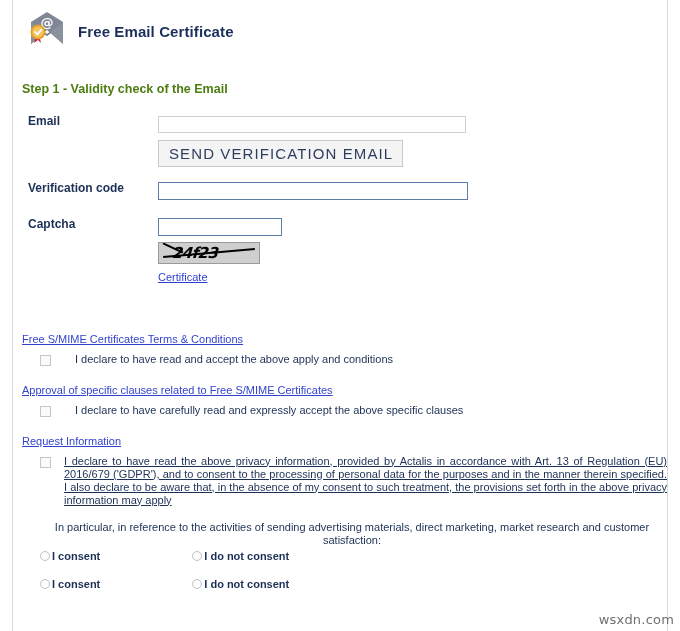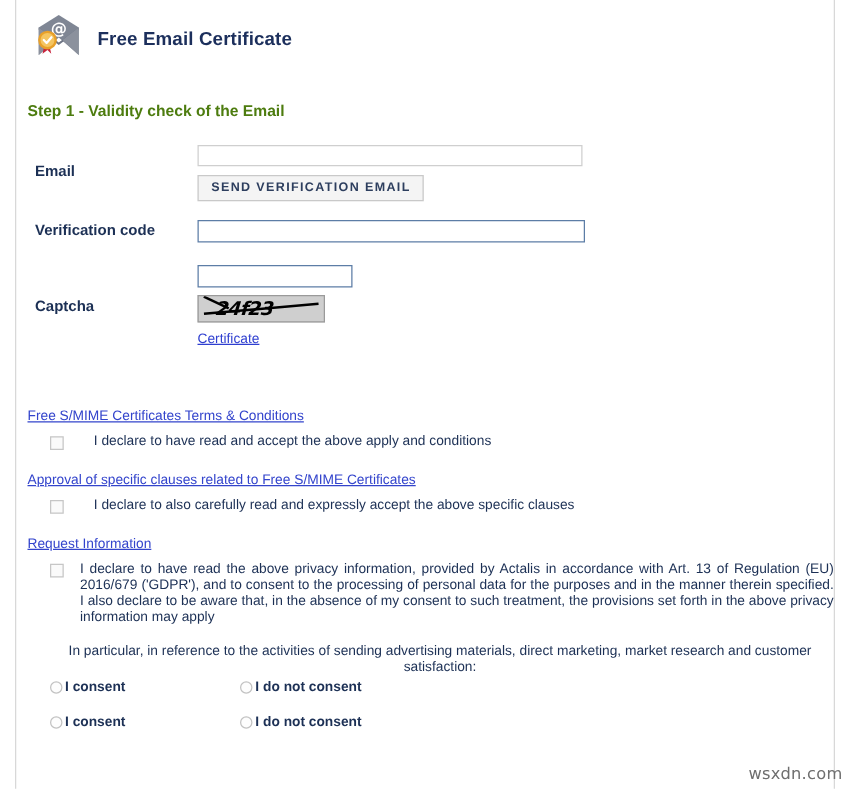--- a/index.html
+++ b/index.html
@@ -74,21 +74,21 @@
   .step-heading {
     font-size: 12.5px;
     font-weight: bold;
     color: #4d7c0f;
     padding-left: 9px;
   }
 
   
   .form-row {
     display: flex;
-    align-items: center;
+    align-items: flex-start;
   }
   .field-label {
     width: 145px;
     flex: 0 0 145px;
     padding-left: 15px;
     box-sizing: border-box;
     font-size: 12px;
     font-weight: bold;
     color: #1c3055;
   }
@@ -109,22 +109,22 @@
   input.txt.pale {
     border: 1px solid #cfcfcf;
   }
   input.txt.blue {
     border: 1px solid #5c7da6;
   }
 
   .btn {
     display: inline-block;
     font-family: "Liberation Sans", sans-serif;
-    font-size: 10px;
-    font-weight: bold;
+    font-size: 15px;
+    font-weight: normal;
     letter-spacing: 1.1px;
     color: #2d3e5e;
     background: #f4f4f4;
     border: 1px solid #c9c9c9;
     padding: 4px 9px 4px 10px;
     cursor: pointer;
   }
 
   .captcha-img {
     width: 100px;
@@ -200,20 +200,21 @@
     color: #1c3055;
     line-height: 13px;
   }
   .decl-text.indent {
     margin-left: 24px;
   }
   .decl-text.para {
     margin-left: 13px;
     text-align: justify;
     max-width: 613px;
+    text-decoration: underline;
   }
 
   
   .consent-intro {
     font-size: 11px;
     color: #1c3055;
     line-height: 13.5px;
     padding-left: 27px;
     max-width: 624px;
     text-align: center;
@@ -346,21 +347,21 @@
     </div>
 
     <div style="height:14px"></div>
 
     <div style="padding-left:9px;">
       <a class="doclink">Approval of specific clauses related to Free S/MIME Certificates</a>
     </div>
     <div style="height:6px"></div>
     <div class="decl-row">
       <input type="checkbox" class="cb" style="">
-      <div class="decl-text indent">I declare to also carefully read and expressly accept the above specific clauses</div>
+      <div class="decl-text indent">I declare to have carefully read and expressly accept the above specific clauses</div>
     </div>
 
     <div style="height:14px"></div>
 
     <div style="padding-left:9px;">
       <a class="doclink">Request Information</a>
     </div>
     <div style="height:6px"></div>
     <div class="decl-row">
       <input type="checkbox" class="cb" style="">

